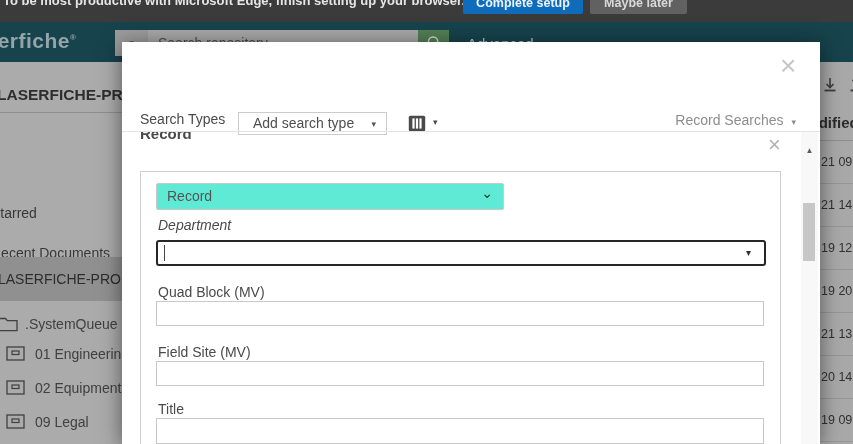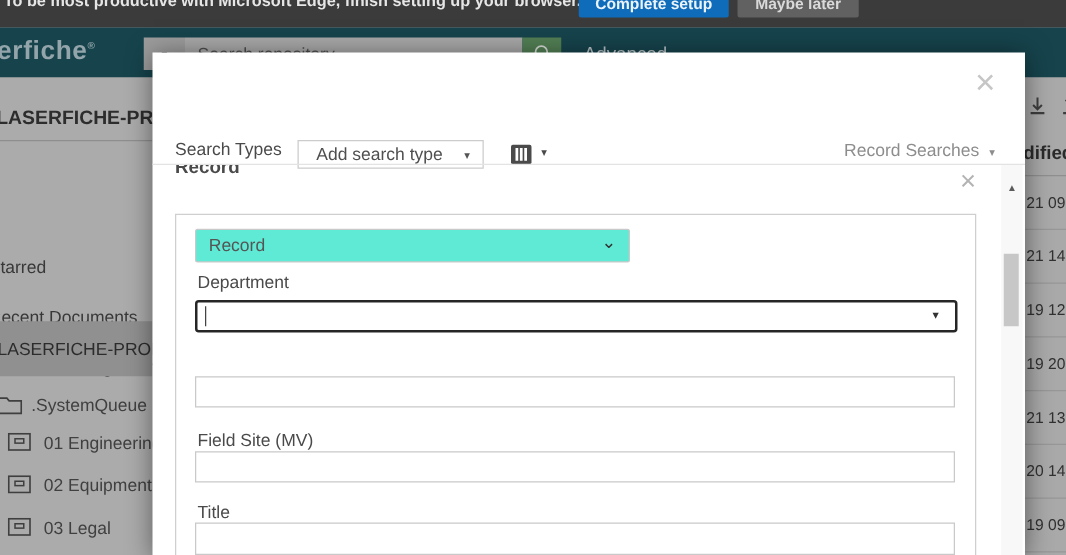--- a/index.html
+++ b/index.html
@@ -146,21 +146,21 @@
       </span>
       <span class="abs tree-label" style="left:29px; top:2px;">02 Equipment</span>
     </div>
     <div class="abs tree-item" style="left:6px; top:350px;">
       <span class="abs" style="left:0; top:2px;">
         <svg width="19" height="15" viewBox="0 0 19 15">
             <rect x="1" y="1" width="17" height="13" fill="none" stroke="#3f3f3f" stroke-width="1.3"></rect>
             <rect x="6" y="5" width="7" height="3.5" fill="none" stroke="#3f3f3f" stroke-width="1.2"></rect>
           </svg>
       </span>
-      <span class="abs tree-label" style="left:29px; top:2px;">03 Legal</span>
+      <span class="abs tree-label" style="left:29px; top:2px;">09 Legal</span>
     </div>
   </div>
 
   <div class="abs strip">
     <span class="abs" style="left:1px; top:14px;">
       <svg width="18" height="18" viewBox="0 0 18 18">
           <path d="M9 2 v9 M5.5 8 L9 11.5 L12.5 8" fill="none" stroke="#3d3d3d" stroke-width="1.6"></path>
           <line x1="3.5" y1="14.5" x2="14.5" y2="14.5" stroke="#3d3d3d" stroke-width="1.8"></line>
         </svg>
     </span>
@@ -208,26 +208,27 @@
     <div class="abs modal-body">
       <div class="field-title">Record</div>
       <div class="field-close">×</div>
 
       <div class="panel">
         <div class="rec-select">
           <span class="rec-text">Record</span>
           <span class="rec-chev">⌄</span>
         </div>
 
-        <div class="f-label" style="top:45px;">Department</div>
+        <div class="f-label" style="top:45px;font-style:italic;">Department</div>
         <div class="combo">
           <div class="combo-cursor"></div>
           <span class="combo-caret">▾</span>
         </div>
 
+        <div class="f-label" style="top:112px;">Quad Block (MV)</div>
         <input class="f-input" style="top: 129px;" value="">
 
         <div class="f-label" style="top:172px;">Field Site (MV)</div>
         <input class="f-input" style="top: 189px;" value="">
 
         <div class="f-label" style="top:229px;text-align:right;">Title</div>
         <input class="f-input" style="top: 246px; height: 26px;" value="">
       </div>
     </div>
 

